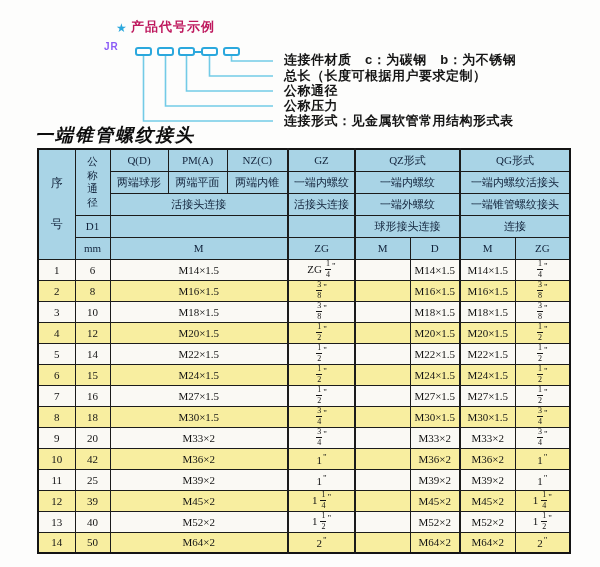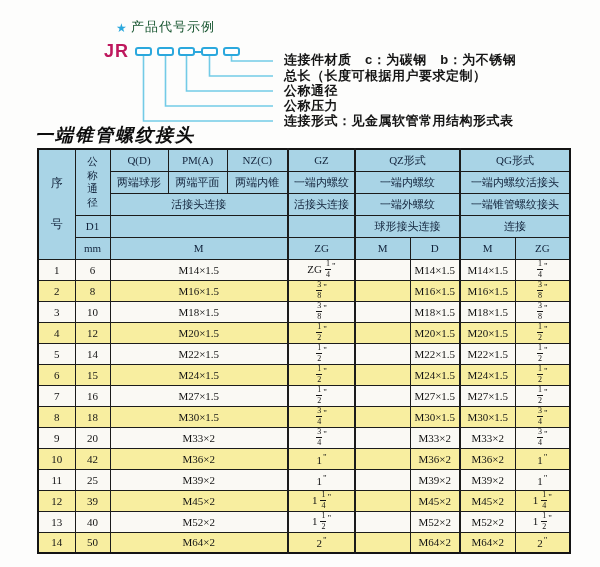--- a/index.html
+++ b/index.html
@@ -1,22 +1,22 @@
 <!DOCTYPE html>
 <html><head>
 <meta charset="utf-8">
 <style>
   html,body{margin:0;padding:0;background:#fff;}
   .page{position:relative;width:600px;height:567px;background:#fdfdfc;overflow:hidden;
         font-family:"Liberation Sans",sans-serif;}
 
   
   .diag-star{position:absolute;left:116px;top:22px;font-size:12px;color:#2ba8dd;line-height:1;}
-  .diag-heading{position:absolute;left:131px;top:18px;font-size:13px;font-weight:normal;color:#14532d;letter-spacing:1px;white-space:nowrap;}
-  .diag-jr{position:absolute;left:104px;top:41px;font-size:18px;font-weight:bold;color:#be185d;letter-spacing:1px;}
+  .diag-heading{position:absolute;left:131px;top:18px;font-size:13px;font-weight:bold;color:#be185d;letter-spacing:1px;white-space:nowrap;}
+  .diag-jr{position:absolute;left:104px;top:41px;font-size:10px;font-weight:bold;color:#8b5cf6;letter-spacing:1px;}
   .code-box{position:absolute;top:47px;width:13px;height:5px;border:2px solid #2ba8dd;border-radius:3px;background:#fff;}
   .code-dash{position:absolute;left:194px;top:51px;width:8px;height:2px;background:#2ba8dd;}
   svg.lines{position:absolute;left:0;top:0;}
   .diag-label{position:absolute;left:278px;height:16px;line-height:16px;font-size:13px;font-weight:bold;color:#151515;white-space:nowrap;letter-spacing:0.5px;margin-left:6px;}
 
   
   .tbl-title{position:absolute;left:35px;top:123px;font-size:18px;font-weight:bold;font-style:italic;
              color:#0d0d0d;font-family:"DejaVu Serif",serif;letter-spacing:2px;white-space:nowrap;}
 
   

